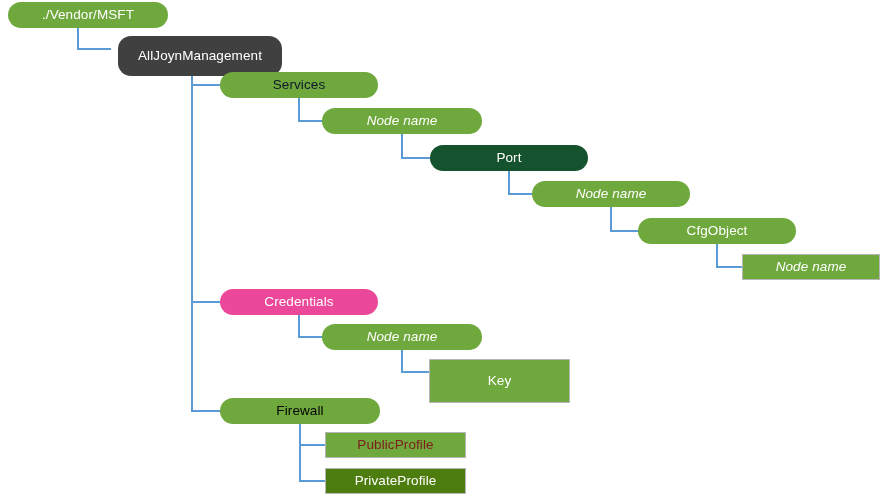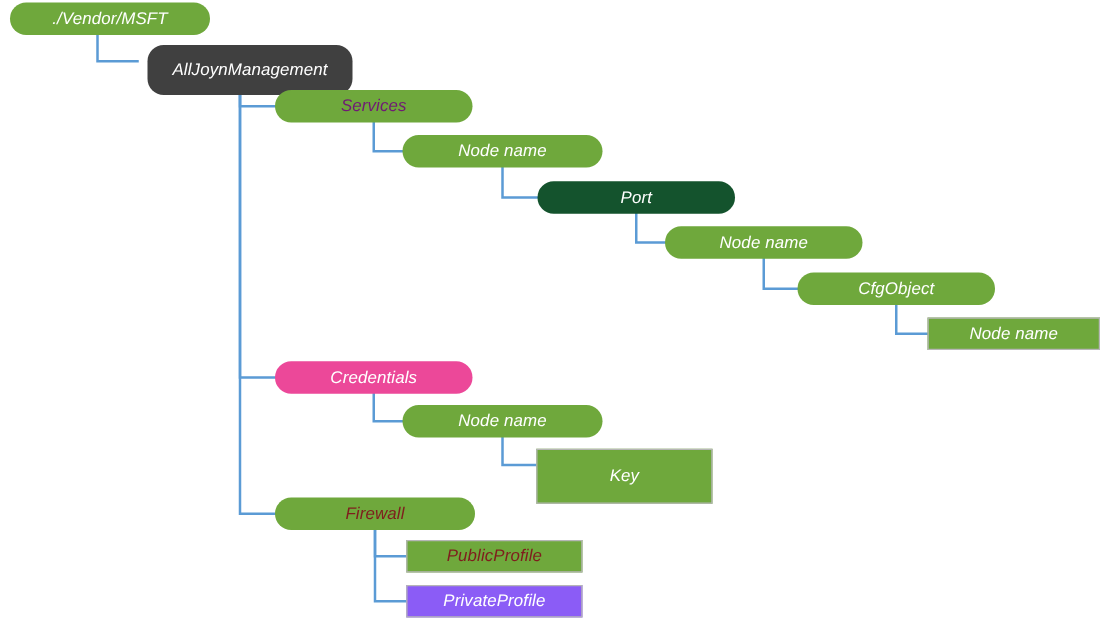--- a/index.html
+++ b/index.html
@@ -31,21 +31,20 @@
     box-sizing: border-box;
     display: flex;
     align-items: center;
     justify-content: center;
     color: #ffffff;
     font-size: 13.5px;
     line-height: 1;
     letter-spacing: 0.1px;
     white-space: nowrap;
     user-select: none;
-    font-style: italic;
   }
   .node.shape-rounded {
     background: #6FA83C;
     border-radius: 13px;
   }
   .node.shape-rect {
     background: #6FA83C;
     border: 1px solid #B6B6B6;
   }
   .node.style-italic {
@@ -74,21 +73,21 @@
       <path d="M 300 424 L 300 445 L 325 445" fill="none" stroke="#5B9BD5" stroke-width="2" stroke-linecap="square" stroke-linejoin="miter"></path>
       <path d="M 300 424 L 300 481 L 325 481" fill="none" stroke="#5B9BD5" stroke-width="2" stroke-linecap="square" stroke-linejoin="miter"></path>
     </svg>
   <div id="node-layer">
       <div class="node shape-rounded style-normal" style="left: 8px; top: 2px; width: 160px; height: 26px; background: rgb(111, 168, 60); color: rgb(255, 255, 255);">
         <span class="node-label">./Vendor/MSFT</span>
       </div>
       <div class="node shape-rounded style-normal" style="left: 118px; top: 36px; width: 164px; height: 40px; background: #404040; color: rgb(255, 255, 255);">
         <span class="node-label">AllJoynManagement</span>
       </div>
-      <div class="node shape-rounded style-normal" style="left: 220px; top: 72px; width: 158px; height: 26px; background: rgb(111, 168, 60); color: #701a75;">
+      <div class="node shape-rounded style-normal" style="left: 220px; top: 72px; width: 158px; height: 26px; background: rgb(111, 168, 60); color: #0f172a;">
         <span class="node-label">Services</span>
       </div>
       <div class="node shape-rounded style-italic" style="left: 322px; top: 108px; width: 160px; height: 26px; background: rgb(111, 168, 60); color: rgb(255, 255, 255);">
         <span class="node-label">Node name</span>
       </div>
       <div class="node shape-rounded style-normal" style="left: 430px; top: 145px; width: 158px; height: 26px; background: #14532d; color: rgb(255, 255, 255);">
         <span class="node-label">Port</span>
       </div>
       <div class="node shape-rounded style-italic" style="left: 532px; top: 181px; width: 158px; height: 26px; background: rgb(111, 168, 60); color: rgb(255, 255, 255);">
         <span class="node-label">Node name</span>
@@ -101,23 +100,23 @@
       </div>
       <div class="node shape-rounded style-normal" style="left: 220px; top: 289px; width: 158px; height: 26px; background: #ec4899; color: rgb(255, 255, 255);">
         <span class="node-label">Credentials</span>
       </div>
       <div class="node shape-rounded style-italic" style="left: 322px; top: 324px; width: 160px; height: 26px; background: rgb(111, 168, 60); color: rgb(255, 255, 255);">
         <span class="node-label">Node name</span>
       </div>
       <div class="node shape-rect style-normal" style="left: 429px; top: 359px; width: 141px; height: 44px; background: rgb(111, 168, 60); color: rgb(255, 255, 255); border-color: rgb(182, 182, 182);">
         <span class="node-label">Key</span>
       </div>
-      <div class="node shape-rounded style-normal" style="left: 220px; top: 398px; width: 160px; height: 26px; background: rgb(111, 168, 60); color: #7f1d1d;">
+      <div class="node shape-rounded style-normal" style="left: 220px; top: 398px; width: 160px; height: 26px; background: rgb(111, 168, 60); color: #000000;">
         <span class="node-label">Firewall</span>
       </div>
       <div class="node shape-rect style-normal" style="left: 325px; top: 432px; width: 141px; height: 26px; background: rgb(111, 168, 60); color: #7f1d1d; border-color: rgb(182, 182, 182);">
         <span class="node-label">PublicProfile</span>
       </div>
-      <div class="node shape-rect style-normal" style="left: 325px; top: 468px; width: 141px; height: 26px; background: #8b5cf6; color: rgb(255, 255, 255); border-color: rgb(182, 182, 182);">
+      <div class="node shape-rect style-normal" style="left: 325px; top: 468px; width: 141px; height: 26px; background: #4d7c0f; color: rgb(255, 255, 255); border-color: rgb(182, 182, 182);">
         <span class="node-label">PrivateProfile</span>
       </div>
     </div>
 </div>
 
 </body></html>

